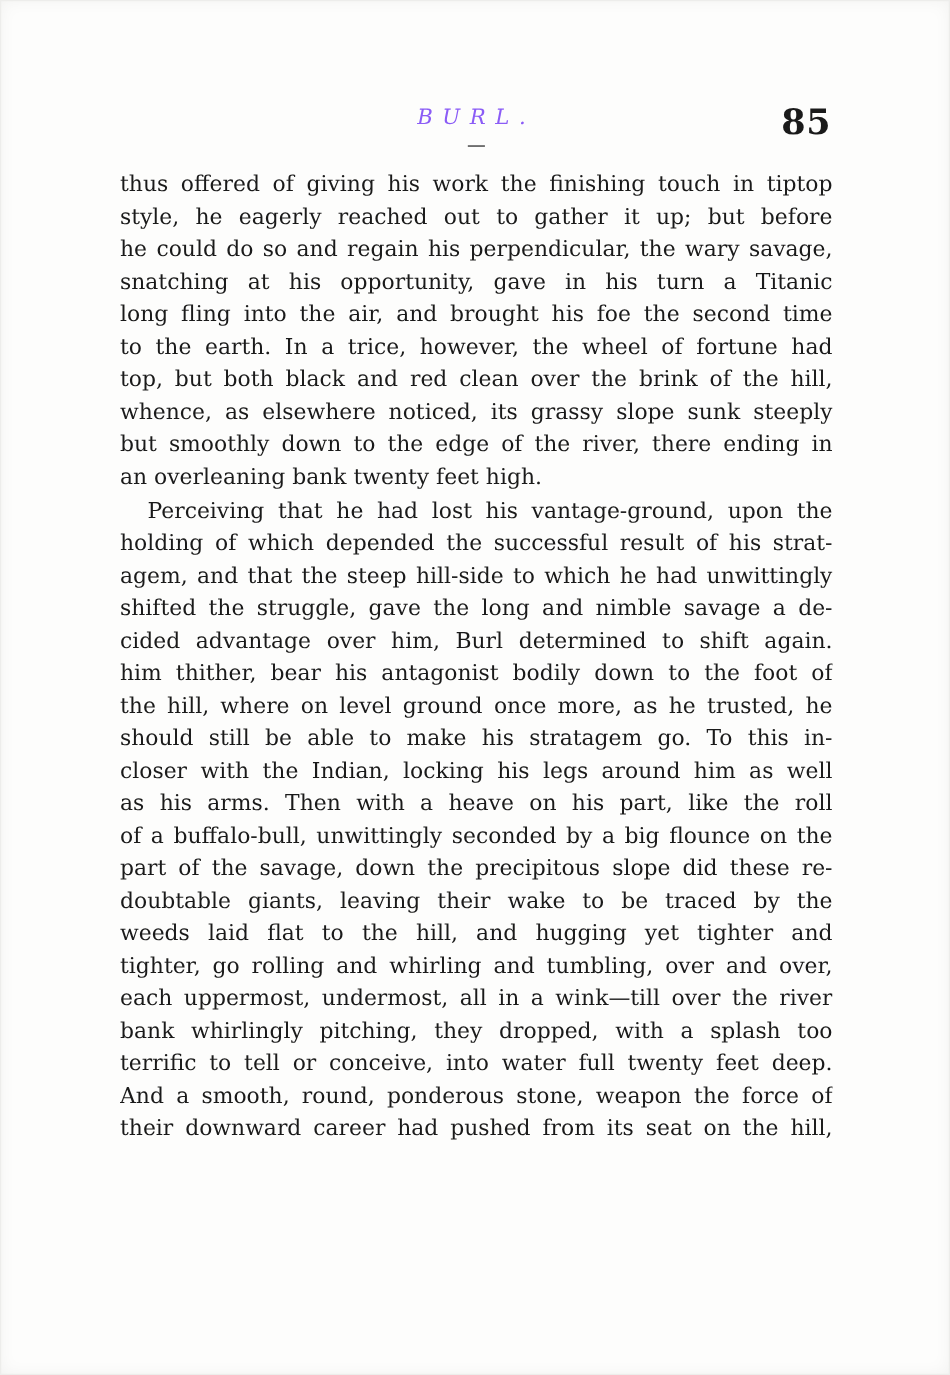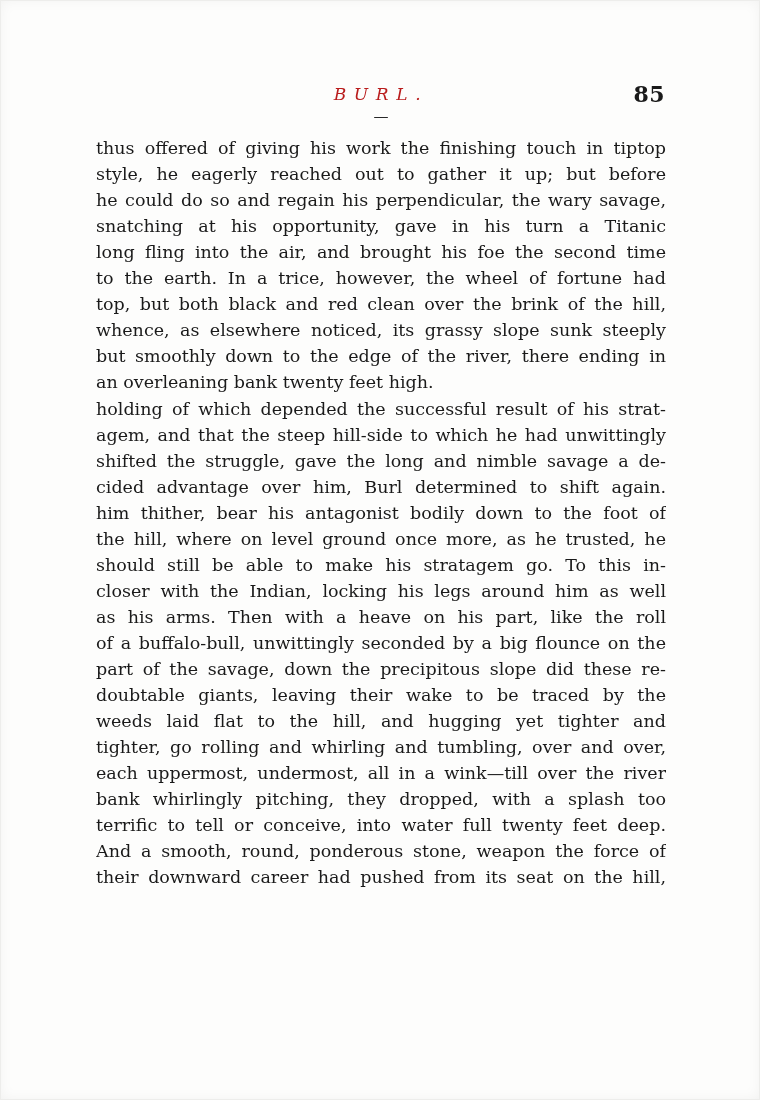--- a/index.html
+++ b/index.html
@@ -28,28 +28,28 @@
     height: 26px;
   }
   .running-title {
     position: absolute;
     left: 0;
     right: 0;
     text-align: center;
     font-style: italic;
     font-size: 17px;
     letter-spacing: 0.45em;
-    color: #b91c1c;
+    color: #8b5cf6;
   }
   .page-number {
     position: absolute;
     right: 2px;
     top: -3px;
     font-weight: bold;
-    font-size: 22px;
+    font-size: 28px;
     letter-spacing: 0.02em;
     text-align: center;
   }
   .header-ornament {
     text-align: center;
     font-size: 15px;
     line-height: 12px;
     height: 14px;
     color: #222;
   }
@@ -92,20 +92,21 @@
           <div class="text-line">he could do so and regain his perpendicular, the wary savage,</div>
           <div class="text-line">snatching at his opportunity, gave in his turn a Titanic</div>
           <div class="text-line">long fling into the air, and brought his foe the second time</div>
           <div class="text-line">to the earth. In a trice, however, the wheel of fortune had</div>
           <div class="text-line">top, but both black and red clean over the brink of the hill,</div>
           <div class="text-line">whence, as elsewhere noticed, its grassy slope sunk steeply</div>
           <div class="text-line">but smoothly down to the edge of the river, there ending in</div>
           <div class="text-line no-justify">an overleaning bank twenty feet high.</div>
         </div>
         <div class="paragraph">
+          <div class="text-line indent">Perceiving that he had lost his vantage-ground, upon the</div>
           <div class="text-line">holding of which depended the successful result of his strat-</div>
           <div class="text-line">agem, and that the steep hill-side to which he had unwittingly</div>
           <div class="text-line">shifted the struggle, gave the long and nimble savage a de-</div>
           <div class="text-line">cided advantage over him, Burl determined to shift again.</div>
           <div class="text-line">him thither, bear his antagonist bodily down to the foot of</div>
           <div class="text-line">the hill, where on level ground once more, as he trusted, he</div>
           <div class="text-line">should still be able to make his stratagem go. To this in-</div>
           <div class="text-line">closer with the Indian, locking his legs around him as well</div>
           <div class="text-line">as his arms. Then with a heave on his part, like the roll</div>
           <div class="text-line">of a buffalo-bull, unwittingly seconded by a big flounce on the</div>

